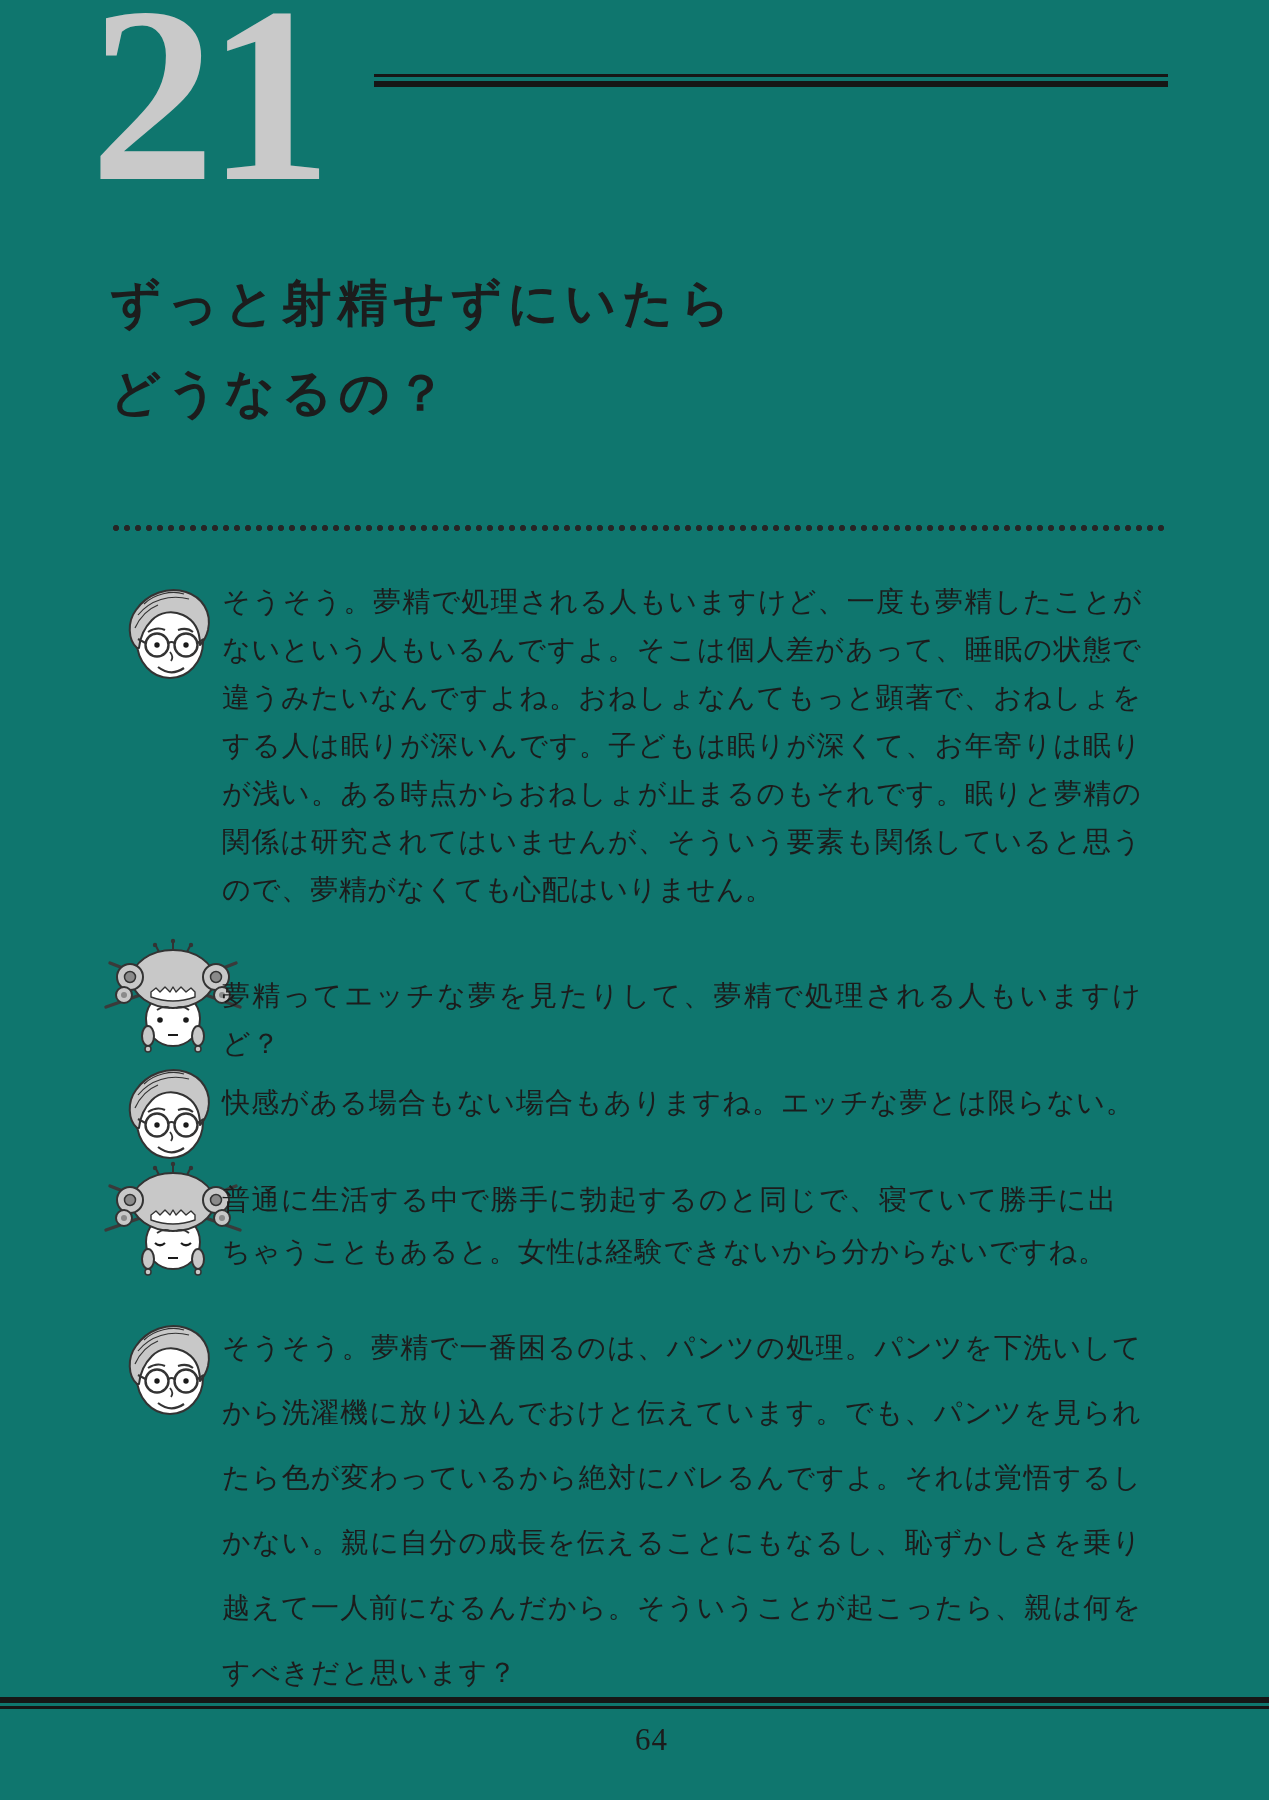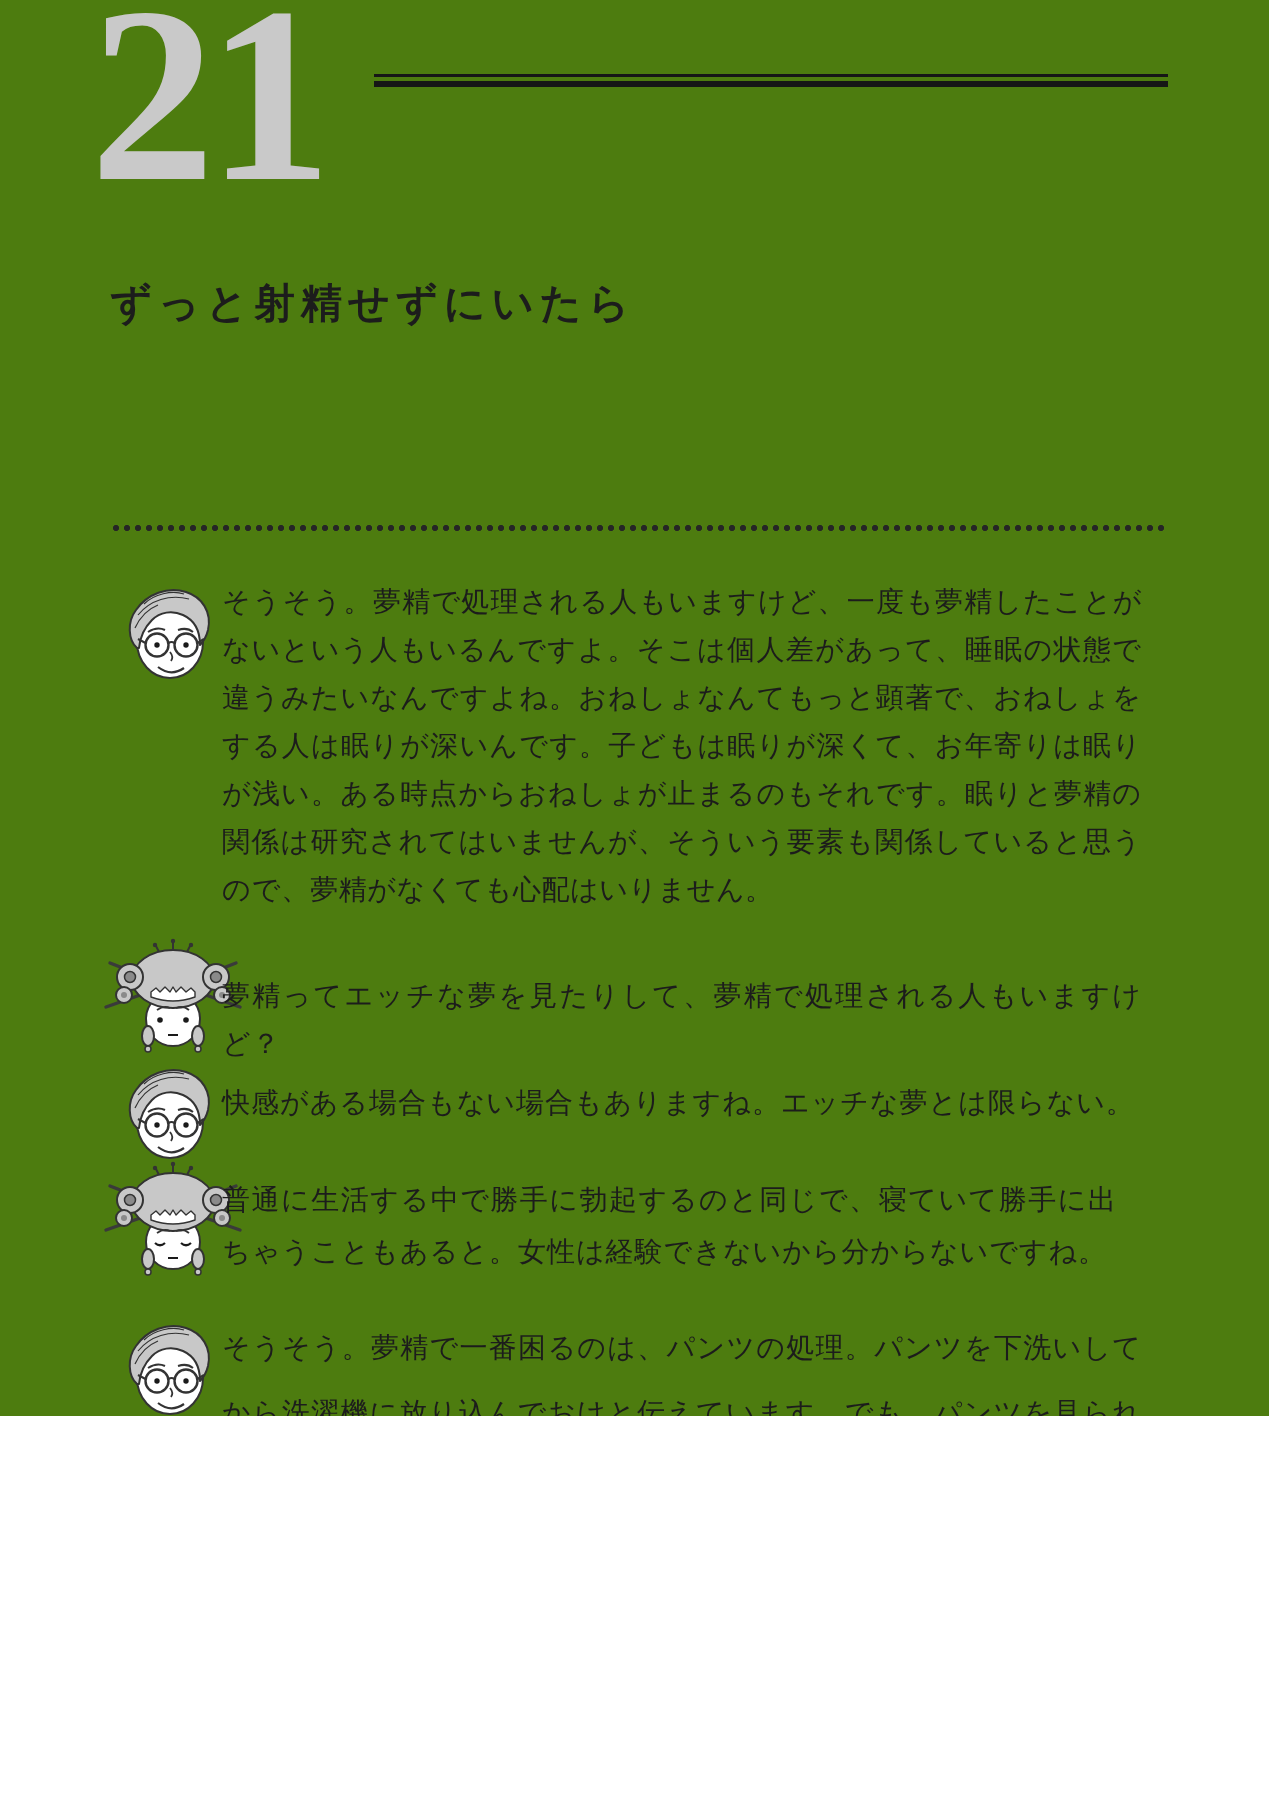--- a/index.html
+++ b/index.html
@@ -1,25 +1,25 @@
 <!DOCTYPE html>
 <html style="--ink: #1f1f1f; --chapter-gray: #c9c9c9;"><head>
 <meta charset="utf-8">
 <style>
   html,body{margin:0;padding:0;background:#ffffff;}
-  .page{position:relative;width:1269px;height:1416px;background:#4d7c0f;overflow:hidden;
+  .page{position:relative;width:1269px;height:1800px;background:#0f766e;overflow:hidden;
         font-family:"Liberation Serif","DejaVu Serif",serif;color:var(--ink,#1f1f1f);}
 
   .chapter-number{position:absolute;left:90px;top:-30px;font-size:250px;line-height:1;
         font-weight:700;letter-spacing:-8px;color:var(--chapter-gray,#c9c9c9);}
 
   .header-rule{position:absolute;left:374px;top:74px;width:794px;height:4px;
         border-top:3px solid #161616;border-bottom:6px solid #161616;box-sizing:content-box;}
 
-  .title{position:absolute;left:110px;top:258px;margin:0;font-size:41px;font-weight:600;
+  .title{position:absolute;left:110px;top:258px;margin:0;font-size:50px;font-weight:600;
         line-height:90px;letter-spacing:6px;color:#1c1c1c;}
 
   .dotted-rule{position:absolute;left:112px;top:524px;width:1053px;height:8px;
         background-image:radial-gradient(circle at 4px 4px,#262626 2.8px,transparent 3.3px);
         background-size:11px 8px;background-repeat:repeat-x;}
 
   .d-row{position:absolute;left:112px;width:1060px;}
   .d-row .avatar{position:absolute;}
   .d-row .speech{position:absolute;left:110px;margin:0;font-size:28px;line-height:48px;
         letter-spacing:1px;text-align:justify;color:#1c1c1c;}
@@ -35,21 +35,21 @@
         border-top:6px solid #161616;border-bottom:3px solid #161616;box-sizing:content-box;}
   .page-number{position:absolute;left:17px;top:1722px;width:1269px;text-align:center;
         font-size:31px;letter-spacing:1px;color:#1c1c1c;}
 </style>
 </head>
 <body>
 
 <div class="page">
   <div class="chapter-number">21</div>
   <div class="header-rule"></div>
-  <h1 class="title"><span>ずっと射精せずにいたら</span><br></h1>
+  <h1 class="title"><span>ずっと射精せずにいたら</span><br><span>どうなるの？</span></h1>
   <div class="dotted-rule"></div>
 
   <div id="dialogue">
       <div class="d-row r0">
         <div class="avatar"><svg width="96" height="104" viewBox="0 0 96 104">
             <ellipse cx="50" cy="60" rx="33" ry="36" fill="#fff" stroke="#333" stroke-width="2"></ellipse>
             <path d="M17,66 C8,58 7,40 16,28 C27,12 48,4 66,10 C82,15 92,30 88,48 C86,56 83,60 80,63 C80,48 74,38 63,33 C52,28 40,30 32,38 C25,45 20,55 19,66 Z" fill="#c8c8c8" stroke="#333" stroke-width="2" stroke-linejoin="round"></path>
             <path d="M24,22 C34,12 52,8 64,12" fill="none" stroke="#333" stroke-width="1.2"></path>
             <path d="M18,33 C30,18 50,12 69,17" fill="none" stroke="#333" stroke-width="1.2"></path>
             <path d="M15,46 C20,35 28,27 38,23" fill="none" stroke="#333" stroke-width="1.2"></path>

